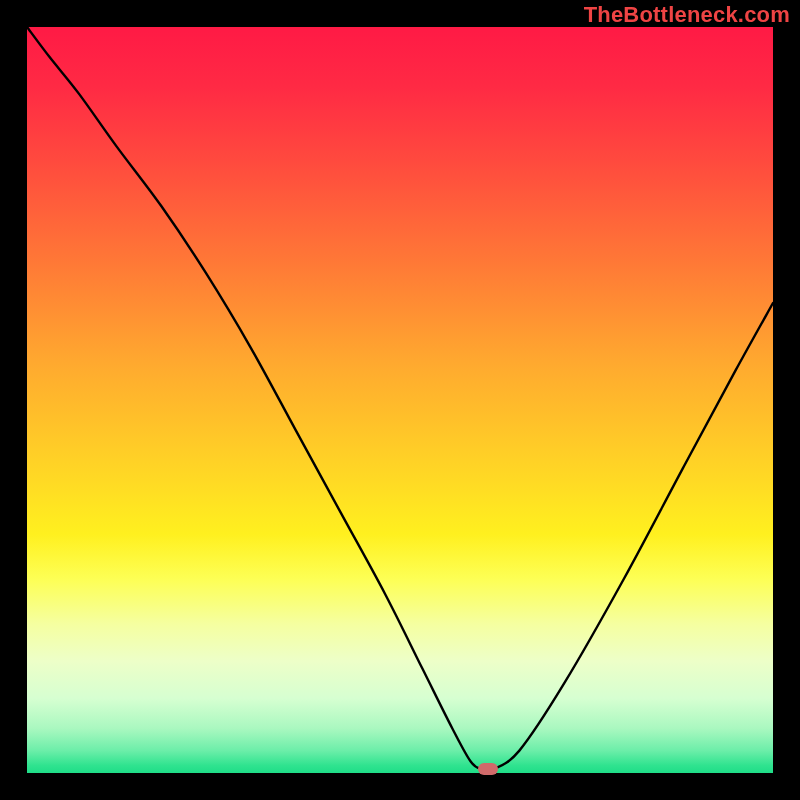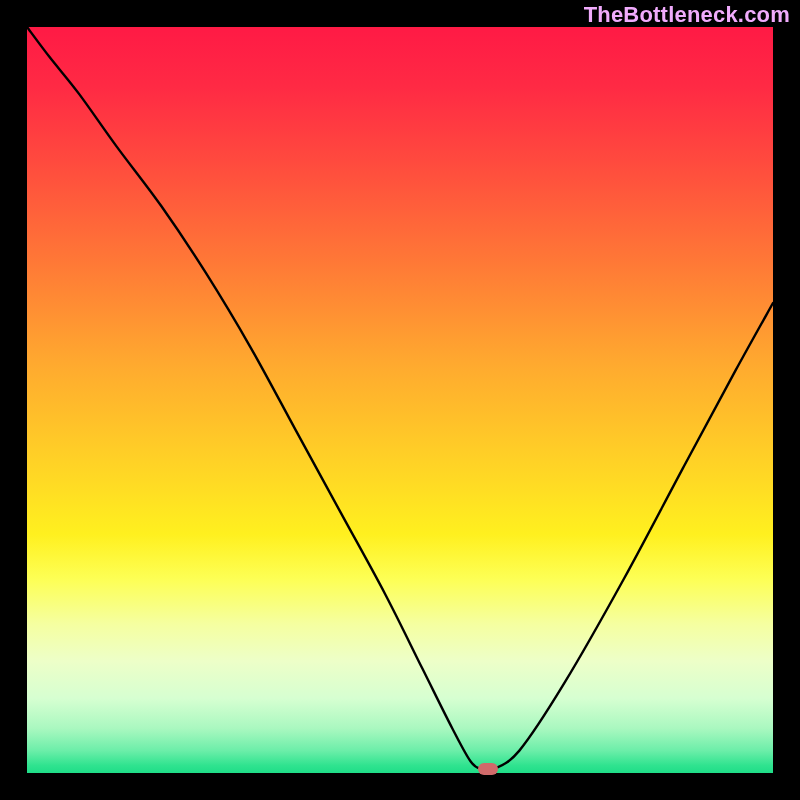--- a/index.html
+++ b/index.html
@@ -16,21 +16,21 @@
     height: 800px;
     background: #000;
   }
   .watermark {
     position: absolute;
     top: 2px;
     right: 10px;
     font-family: Arial, Helvetica, sans-serif;
     font-size: 22px;
     font-weight: 600;
-    color: #f0abfc;
+    color: #ef4444;
     letter-spacing: 0.2px;
     z-index: 5;
     user-select: none;
   }
   .plot {
     position: absolute;
     left: 27px;
     top: 27px;
     width: 746px;
     height: 746px;

